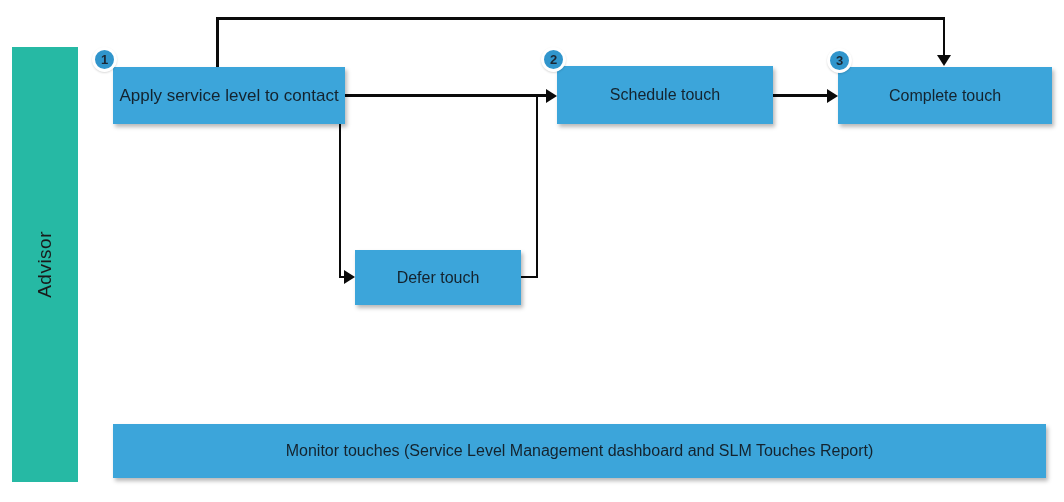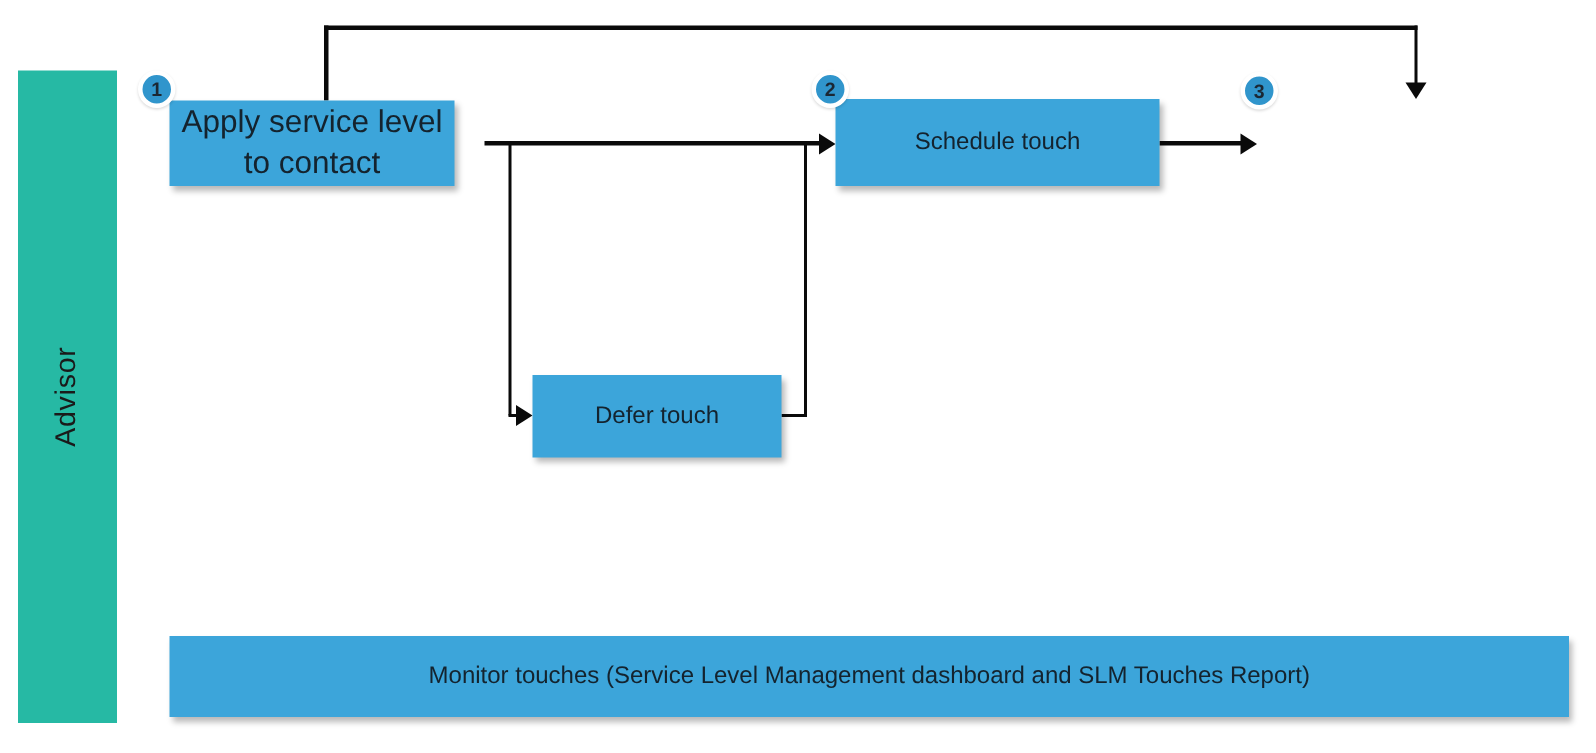--- a/index.html
+++ b/index.html
@@ -36,21 +36,21 @@
     position:absolute;
     background:var(--node-blue);
     color:var(--text-dark);
     display:flex;align-items:center;justify-content:center;
     text-align:center;
     font-size:16px;
     line-height:1.25;
     box-shadow:2px 3px 4px rgba(0,0,0,0.28);
     z-index:2;
   }
-  .node-apply   {left:113px;top:67px; width:190px;height:57px;font-size:21px;padding:0 6px;}
+  .node-apply   {left:113px;top:67px; width:232px;height:57px;font-size:17px;padding:0 6px;}
   .node-schedule{left:557px;top:66px; width:216px;height:58px;}
   .node-complete{left:838px;top:67px; width:214px;height:57px;}
   .node-defer   {left:355px;top:250px;width:166px;height:55px;}
   .node-monitor {left:113px;top:424px;width:933px;height:54px;}
   
   .badge{
     position:absolute;
     width:25px;height:25px;
     background:var(--badge-blue);
     border:3px solid #fff;
@@ -105,20 +105,23 @@
   <div class="arrowhead ah-right ah-a2"></div>
   <div class="arrowhead ah-right ah-defer"></div>
   <div class="arrowhead ah-down  ah-loop"></div>
 
   <div class="node node-apply">
     <span>Apply service level to contact</span>
   </div>
   <div class="node node-schedule">
     <span>Schedule touch</span>
   </div>
+  <div class="node node-complete">
+    <span>Complete touch</span>
+  </div>
   <div class="node node-defer">
     <span>Defer touch</span>
   </div>
   <div class="node node-monitor">
     <span>Monitor touches (Service Level Management dashboard and SLM Touches Report)</span>
   </div>
 
   <div class="badge badge-1">
     <span>1</span>
   </div>

